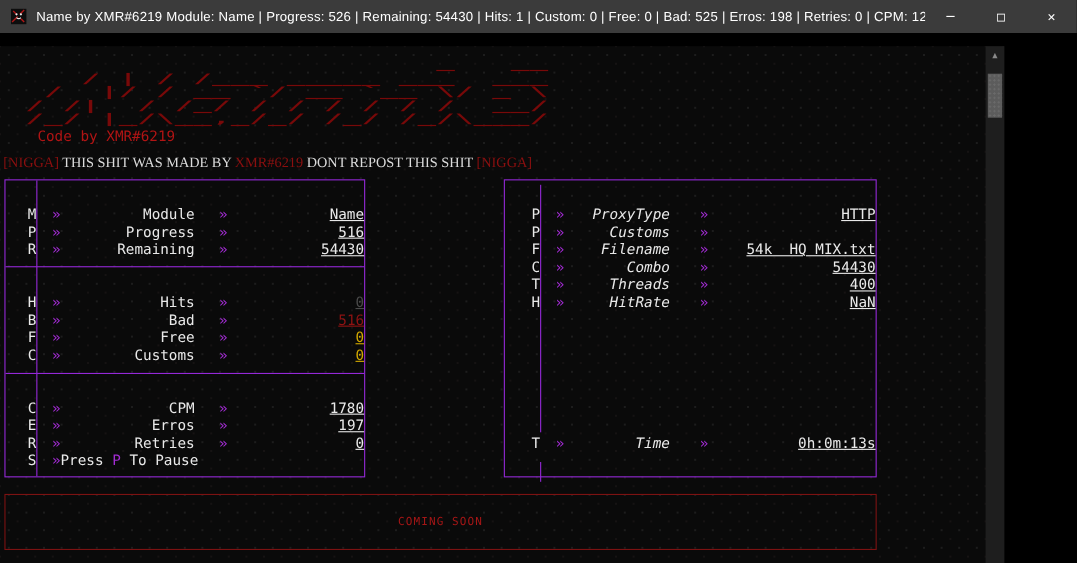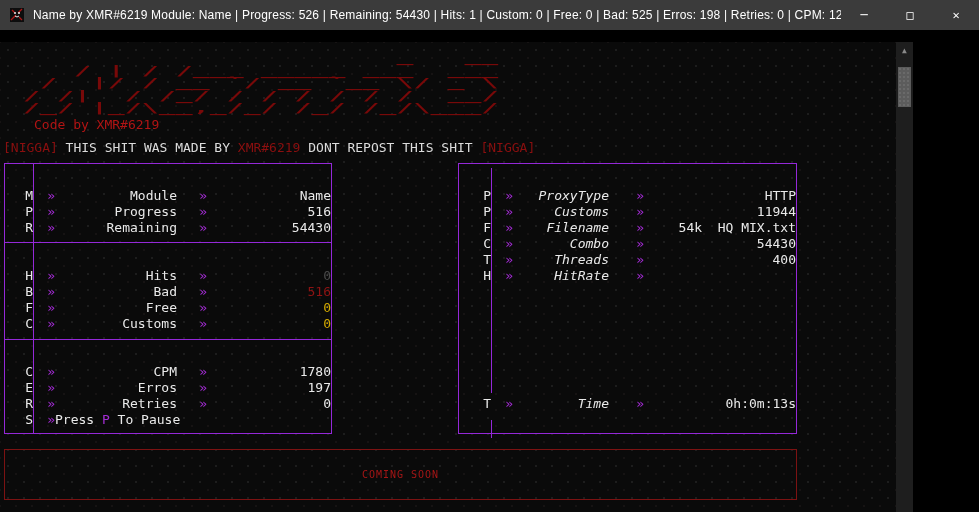--- a/index.html
+++ b/index.html
@@ -19,21 +19,21 @@
   .console { position:absolute; top:42px; left:0; width:913px; height:482px; background:#0a0a0a;
              background-image:radial-gradient(circle, #1d1d1d 1px, transparent 1.2px),
                               radial-gradient(circle, #161313 1px, transparent 1.2px);
              background-size:16px 16px,16px 16px; background-position:0 0,8px 8px;
              font-family:"DejaVu Sans Mono", monospace; font-size:13px; color:#e9e9e9;text-align:right; }
 
   .logo { position:absolute; top:10px; left:6px; color:#780909; font-size:12px; line-height:12.5px;
           white-space:pre; transform:scaleX(2.35); transform-origin:left top; font-weight:bold; }
   .codeby { position:absolute; top:75px; left:18px; color:#b11414; font-size:13px;margin-left:16px; }
 
-  .warnline { position:absolute; top:98px; left:3px; white-space:pre; font-size:13px; }
+  .warnline { position:absolute; top:98px; left:3px; white-space:pre; font-size:13px;font-family:Liberation Serif, serif; }
   .red { color:#8b0f0f; }
   .white { color:#dcdcdc; }
 
   
   .panel { position:absolute; border:1px solid #9428d8; top:121px; height:271px; }
   .panel-left  { left:4px;  width:328px; }
   .panel-right { left:458px; width:339px; }
   .vline { position:absolute; width:1px; background:#9428d8; }
   .panel-left .vline { left:28px; top:0; bottom:0; }
   .panel-right .vline-main { left:32px; top:4px; height:225px; }
@@ -43,21 +43,21 @@
   .row { display:flex; height:16px; line-height:16px; white-space:pre; }
   .chev { color:#a32cd4; }
   .pl .c-letter { width:28px; padding-left:9px; }
   .pl .c-chev1  { width:22px; padding-left:7px; }
   .pl .c-label  { width:122px; }
   .pl .c-chev2  { width:30px; }
   .pr .c-letter { width:32px; padding-left:15px; }
   .pr .c-chev1  { width:22px; padding-left:7px; }
   .pr .c-label  { width:96px;font-style:italic; }
   .pr .c-chev2  { width:35px; }
-  .c-value { flex:1; }
+  .c-value { flex:1;text-decoration:underline; }
   .v-gray { color:#4a4a4a; }
   .v-red  { color:#8f1313; }
   .v-yellow { color:#d2a800; }
   .v-purple { color:#a32cd4; }
 
   .sec-a { padding:24px 0 6px 0; }
   .sec-b { padding:25px 0 7px 0; }
   .sec-c { padding:24px 0 6px 0; }
   .pr-rows { padding-top:24px; }
   .time-row { margin-top:112px; }
@@ -211,21 +211,20 @@
           <span class="c-chev1 chev">»</span>
           <span class="c-label">ProxyType</span>
           <span class="c-chev2 chev">»</span>
           <span class="c-value">HTTP</span>
         </div>
         <div class="row">
           <span class="c-letter">P</span>
           <span class="c-chev1 chev">»</span>
           <span class="c-label">Customs</span>
           <span class="c-chev2 chev">»</span>
-          <span class="c-value">11944</span>
         </div>
         <div class="row">
           <span class="c-letter">F</span>
           <span class="c-chev1 chev">»</span>
           <span class="c-label">Filename</span>
           <span class="c-chev2 chev">»</span>
           <span class="c-value">54k  HQ MIX.txt</span>
         </div>
         <div class="row">
           <span class="c-letter">C</span>
@@ -239,20 +238,21 @@
           <span class="c-chev1 chev">»</span>
           <span class="c-label">Threads</span>
           <span class="c-chev2 chev">»</span>
           <span class="c-value">400</span>
         </div>
         <div class="row">
           <span class="c-letter">H</span>
           <span class="c-chev1 chev">»</span>
           <span class="c-label">HitRate</span>
           <span class="c-chev2 chev">»</span>
+          <span class="c-value">NaN</span>
         </div>
 
         <div class="row time-row">
           <span class="c-letter">T</span>
           <span class="c-chev1 chev">»</span>
           <span class="c-label">Time</span>
           <span class="c-chev2 chev">»</span>
           <span class="c-value">0h:0m:13s</span>
         </div>
       </div>

